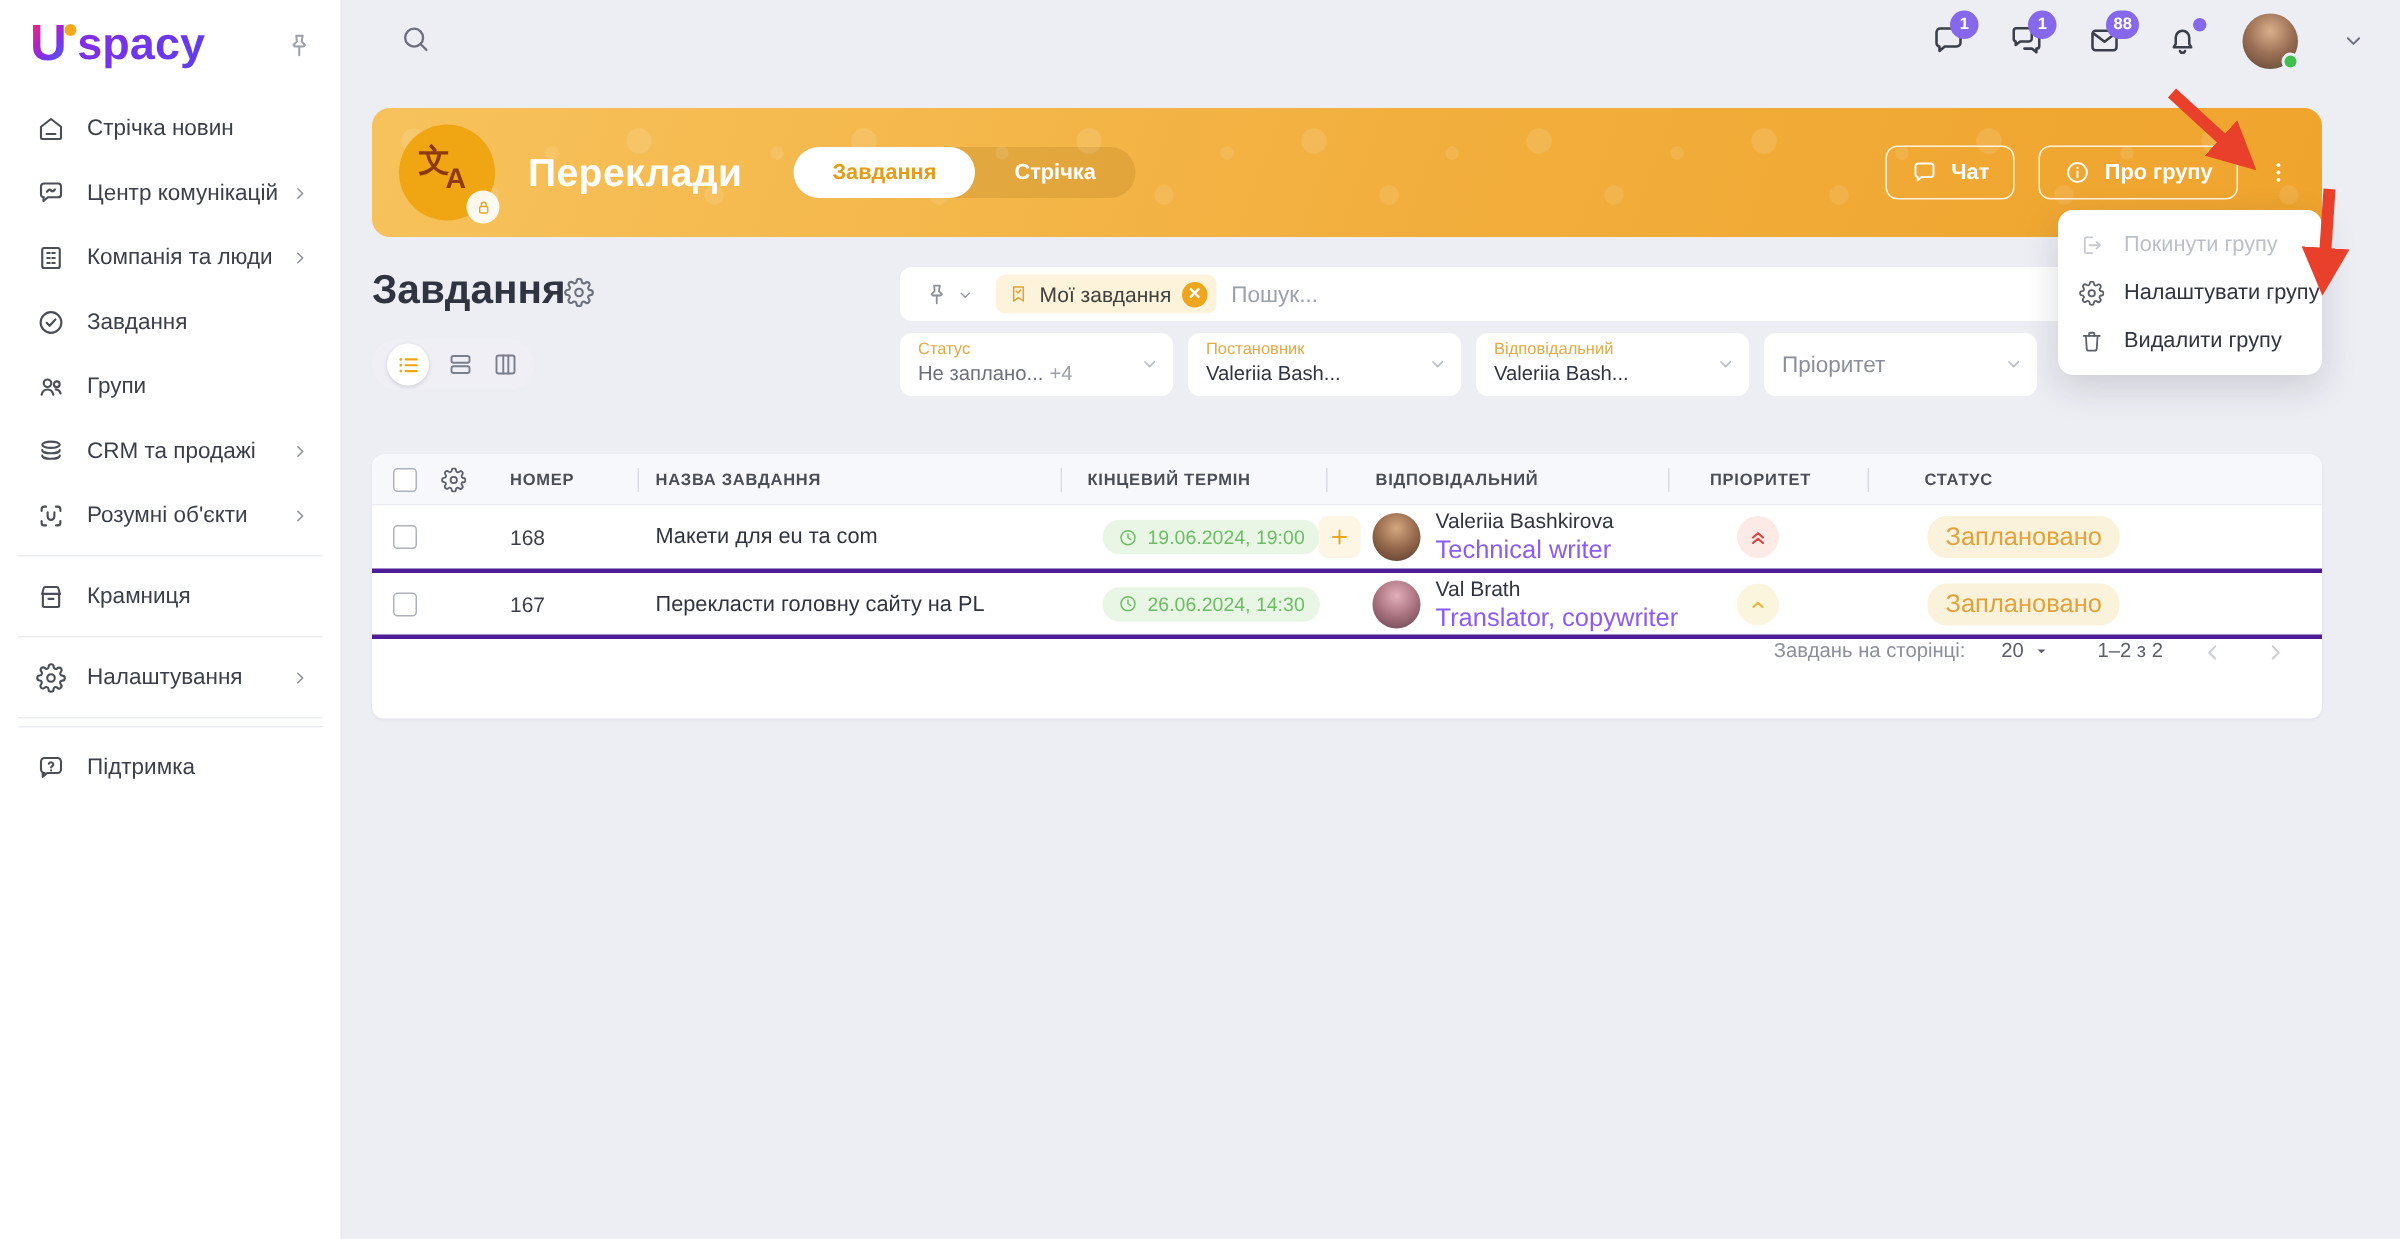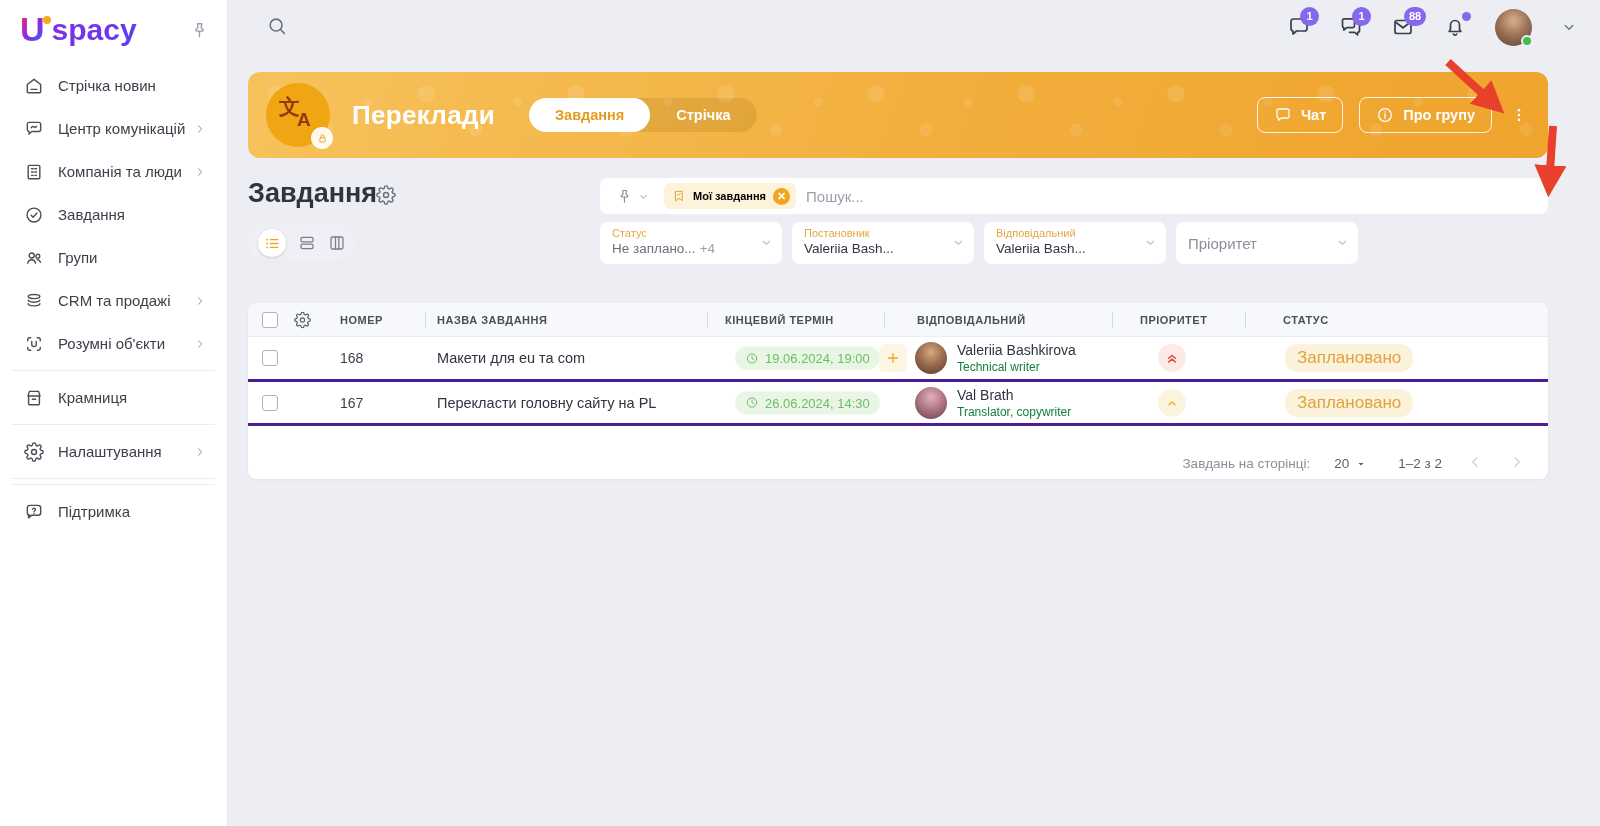--- a/index.html
+++ b/index.html
@@ -77,21 +77,21 @@
     background:#F2A615; border:none; border-radius:8px; cursor:pointer; overflow:hidden; padding:0; }
   .create-main { display:flex; align-items:center; padding:0 27px; color:#fff; font-size:14.5px; font-weight:700; }
   .create-div { width:1px; background:rgba(255,255,255,.4); margin:6px 0; }
   .create-caret { display:flex; align-items:center; justify-content:center; width:36px; color:#fff; }
 
   
   .searchbar { position:absolute; left:372px; top:124px; width:948px; height:36px; background:#fff; border-radius:8px;
     display:flex; align-items:center; padding:0 10px; z-index:1; }
   .pin-box { display:flex; align-items:center; gap:4px; color:#8A8F9B; background:none; border:none; cursor:pointer; padding:0 6px; }
   .chip { display:flex; align-items:center; gap:7px; background:#FCF3DA; border-radius:6px; height:26px; padding:0 6px 0 8px; margin:0 10px 0 8px; cursor:pointer; }
-  .chip-label { color:#000000; font-size:11px; font-weight:700; }
+  .chip-label { color:#404040; font-size:14px; font-weight:400; }
   .chip-ic { color:#E2A231; }
   .chip-x { width:17px; height:17px; border-radius:50%; background:#EFA51D; color:#fff; font-size:11px; line-height:17px;
     text-align:center; border:none; cursor:pointer; font-weight:700; padding:0;}
   .search-input { flex:1; border:none; outline:none; font-size:15px; color:#3A3F4A; font-family:"Liberation Sans",sans-serif; background:transparent;}
   .search-input::placeholder { color:#9AA0AC; }
 
   
   .fcard { position:absolute; top:168px; width:182px; height:42px; background:#fff; border-radius:8px; padding:5px 26px 5px 12px; cursor:pointer; z-index:1;}
   .fcard .flabel { font-size:11px; color:#E5A843; }
   .fcard .fvalue { font-size:13.5px; color:#2F3440; margin-top:2px; white-space:nowrap; overflow:hidden;}
@@ -122,26 +122,26 @@
   .c-title { left:189px; font-size:14.5px; color:#2F3440; }
   .dead-pill { left:487px; display:flex; align-items:center; gap:6px; background:#E9F6E5; color:#6CBE64;
     font-size:13px; border-radius:13px; padding:4px 10px; }
   .plus-btn { left:631px; width:28px; height:28px; border-radius:6px; background:#FDF6E5; color:#F0A51F;
     border:none; cursor:pointer; display:flex; align-items:center; justify-content:center; }
   .row-av { left:667px; width:32px; height:32px; border-radius:50%; }
   .av1 { background: radial-gradient(circle at 50% 32%, #d3a87f 0%, #96684c 50%, #53392b 100%); }
   .av2 { background: radial-gradient(circle at 50% 32%, #e3b0ba 0%, #a9727f 50%, #62414c 100%); }
   .c-name { left:709px; }
   .nm { font-size:14px; color:#2F3440; }
-  .rl { font-size:12px; color:#15803d; margin-top:2px; }
+  .rl { font-size:17px; color:#8b5cf6; margin-top:2px; }
   .pr-circ { left:910px; width:28px; height:28px; border-radius:50%; display:flex; align-items:center; justify-content:center; }
   .pr-high { background:#FCEAE7; color:#D8453E; }
   .pr-med  { background:#FCF5DE; color:#EDB437; }
   .st-pill { left:1037px; background:#FBF2DB; color:#E2A23B; font-size:17px; border-radius:13px; padding:4px 12px; }
-  .tfoot { height:45px; display:flex; align-items:flex-end; justify-content:flex-end; gap:24px; padding-right:22px; }
+  .tfoot { height:45px; display:flex; align-items:flex-start; justify-content:flex-end; gap:24px; padding-right:22px; }
   .pp-label { font-size:13.5px; color:#8A8F9B; }
   .pp-select { display:flex; align-items:center; gap:5px; font-size:13.5px; color:#5A5F6B; background:none; border:none; cursor:pointer; }
   .pg-range { font-size:13.5px; color:#5A5F6B; margin-left:6px; }
   .pg-nav { color:#C9CCD4; background:none; border:none; cursor:pointer; }
 
   
   .menu-panel { position:absolute; left:1144px; top:86px; width:176px; background:#fff; border-radius:10px;
     box-shadow:0 8px 24px rgba(25,30,50,.16); padding:7px 0; z-index:20; }
   .menu-item { display:flex; align-items:center; gap:13px; height:32px; padding:0 14px; font-size:14.5px; color:#2F3440; cursor:pointer; white-space:nowrap;}
   .menu-item .micon { color:#5A5F6B; display:flex; }
@@ -674,20 +674,46 @@
           </svg>
         </button>
       <button class="pg-nav">
           <svg class="ic" width="18" height="18">
             <use href="#i-chev-r"></use>
           </svg>
         </button>
     </div>
   </section>
 
+  <div class="menu-panel">
+    <div class="menu-item disabled">
+      <span class="micon">
+          <svg class="ic" width="17" height="17">
+            <use href="#i-leave"></use>
+          </svg>
+        </span>
+      <span>Покинути групу</span>
+    </div>
+    <div class="menu-item">
+      <span class="micon">
+          <svg class="ic" width="17" height="17">
+            <use href="#i-gear"></use>
+          </svg>
+        </span>
+      <span>Налаштувати групу</span>
+    </div>
+    <div class="menu-item">
+      <span class="micon">
+          <svg class="ic" width="17" height="17">
+            <use href="#i-trash"></use>
+          </svg>
+        </span>
+      <span>Видалити групу</span>
+    </div>
+  </div>
 
   <svg class="arrows" width="200" height="220" viewBox="0 0 200 220">
     <defs>
       <marker id="ah" viewBox="0 0 10 10" refX="6.5" refY="5" markerWidth="4" markerHeight="4" orient="auto-start-reverse">
         <path d="M0 0 L10 5 L0 10 z" fill="#E8402A"></path>
       </marker>
     </defs>
     <line x1="48" y1="22" x2="96" y2="66" stroke="#E8402A" stroke-width="8" marker-end="url(#ah)"></line>
     <line x1="153" y1="86" x2="149" y2="146" stroke="#E8402A" stroke-width="8" marker-end="url(#ah)"></line>
   </svg>

